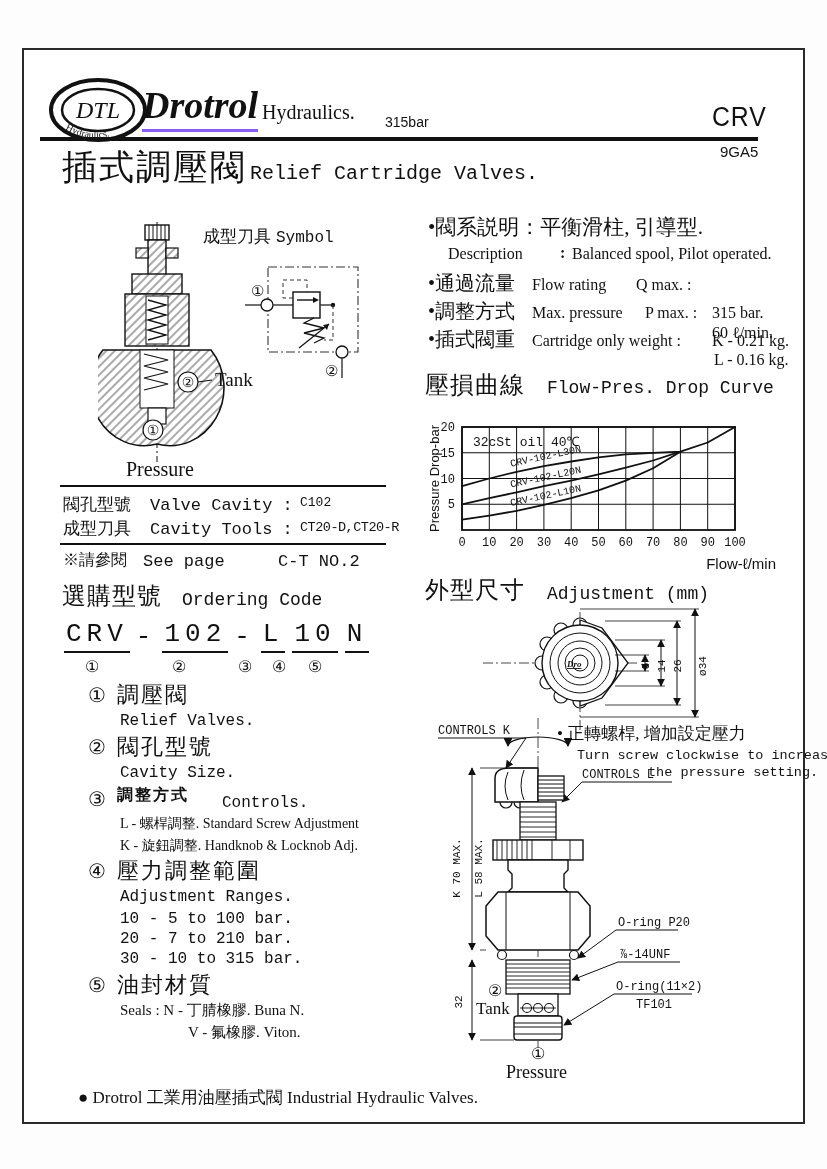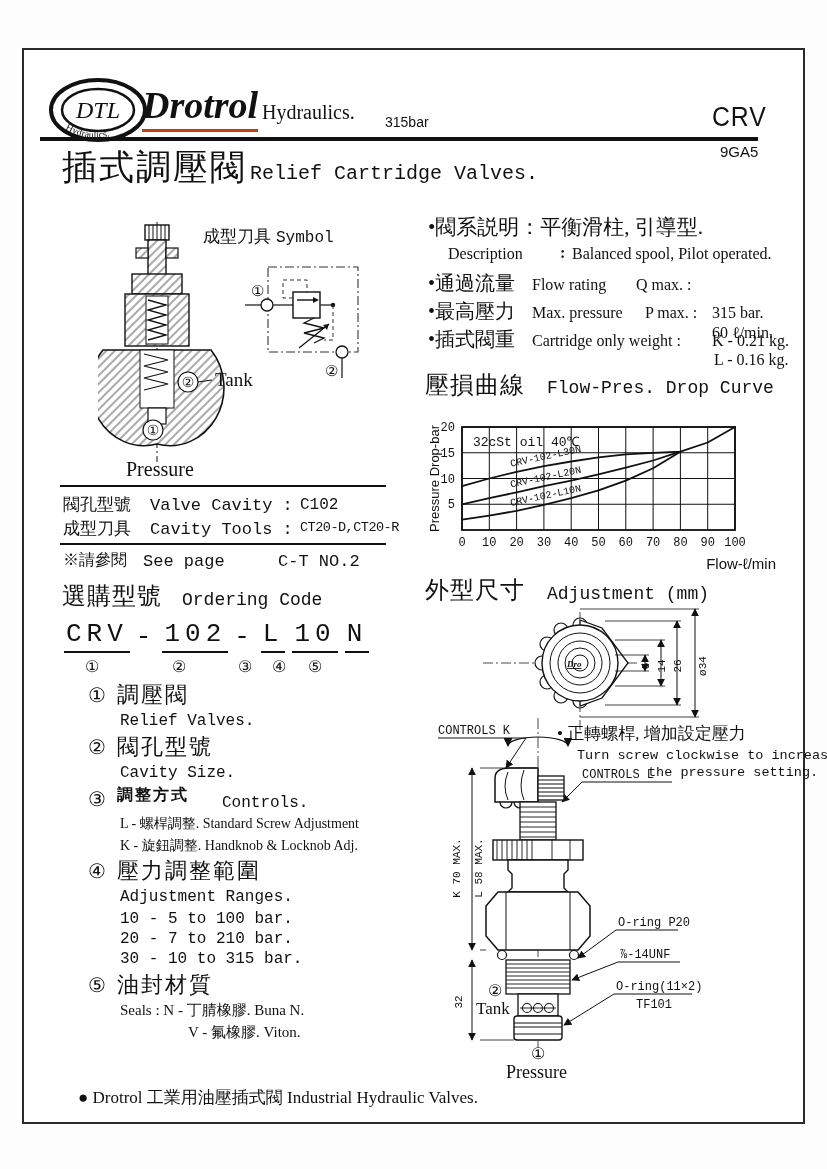--- a/index.html
+++ b/index.html
@@ -5,21 +5,21 @@
   html,body{margin:0;padding:0;}
   body{width:827px;height:1169px;background:#fdfdfd;position:relative;overflow:hidden;
        font-family:"Liberation Serif","DejaVu Serif",serif;color:#111;}
   .frame{position:absolute;left:22px;top:48px;width:779px;height:1072px;border:2px solid #2a2a2a;background:#fff;}
   .abs{position:absolute;white-space:nowrap;line-height:1.15;}
   .cjk{font-family:"Liberation Serif","DejaVu Serif",serif;}
   .mono{font-family:"Liberation Mono","DejaVu Sans Mono",monospace;}
   .sans{font-family:"Liberation Sans","DejaVu Sans",sans-serif;}
   .serif{font-family:"Liberation Serif","DejaVu Serif",serif;}
   .rule{position:absolute;background:#111;}
-  .brand{font-style:italic;font-weight:bold;border-bottom:3px solid #c2410c;padding-bottom:1px;}
+  .brand{font-style:italic;font-weight:bold;border-bottom:3px solid #8b5cf6;padding-bottom:1px;}
   .codegrp{border-bottom:2px solid #111;padding:0 2px 1px 2px;}
   .codedash{padding:0 6px;}
   svg text{fill:#111;}
   .svglab{font-family:"Liberation Mono","DejaVu Sans Mono",monospace;font-size:11px;}
   .svglab2{font-family:"Liberation Mono","DejaVu Sans Mono",monospace;font-size:12px;}
   .svgcjk{font-family:"Liberation Serif","DejaVu Serif",serif;}
   .ctick{font:12px "Liberation Mono","DejaVu Sans Mono",monospace;}
   .clabel{font:10px "Liberation Mono","DejaVu Sans Mono",monospace;}
   .cann{font:13px "Liberation Mono","DejaVu Sans Mono",monospace;}
   .cxlabel{font:15px "Liberation Sans","DejaVu Sans",sans-serif;}
@@ -120,21 +120,21 @@
 <span class="abs cjk" style="left:428px;top:215px;font-size:21px;">•閥系説明：平衡滑柱, 引導型.</span>
 <span class="abs serif" style="left:448px;top:245px;font-size:16px;">Description</span>
 <span class="abs serif" style="left:560px;top:244px;font-size:16px;font-weight:bold;">:</span>
 <span class="abs serif" style="left:572px;top:245px;font-size:16px;">Balanced spool, Pilot operated.</span>
 
 <span class="abs cjk" style="left:428px;top:272px;font-size:20px;">•通過流量</span>
 <span class="abs serif" style="left:532px;top:276px;font-size:16px;">Flow rating</span>
 <span class="abs serif" style="left:636px;top:276px;font-size:16px;">Q max. :</span>
 <span class="abs serif" style="left:712px;top:276px;font-size:16px;margin-top:48px;">60 ℓ/min.</span>
 
-<span class="abs cjk" style="left:428px;top:300px;font-size:20px;">•最高壓力</span>
+<span class="abs cjk" style="left:428px;top:300px;font-size:20px;">•調整方式</span>
 <span class="abs serif" style="left:532px;top:304px;font-size:16px;">Max. pressure</span>
 <span class="abs serif" style="left:645px;top:304px;font-size:16px;">P max. :</span>
 <span class="abs serif" style="left:712px;top:304px;font-size:16px;">315 bar.</span>
 
 <span class="abs cjk" style="left:428px;top:328px;font-size:20px;">•插式閥重</span>
 <span class="abs serif" style="left:532px;top:332px;font-size:16px;">Cartridge only weight :</span>
 <span class="abs serif" style="left:712px;top:332px;font-size:16px;">K - 0.21 kg.</span>
 <span class="abs serif" style="left:714px;top:351px;font-size:16px;">L - 0.16 kg.</span>
 
 <span class="abs cjk" style="left:425px;top:372px;font-size:24px;letter-spacing:1px;">壓損曲線</span>
@@ -178,21 +178,21 @@
     <text x="83.14" y="81.405" class="clabel" transform="rotate(-12 83.14 81.405)">CRV-102-L20N</text>
     <text x="83.14" y="99.945" class="clabel" transform="rotate(-12 83.14 99.945)">CRV-102-L10N</text>
     <text x="44.92" y="40.05499999999999" class="cann">32cSt oil 40℃</text>
     <text x="348" y="163" text-anchor="end" class="cxlabel">Flow-ℓ/min</text>
     <text x="11" y="72.5" text-anchor="middle" class="cylabel" transform="rotate(-90 11 72.5)">Pressure Drop-bar</text>
   </svg>
 
 <div class="rule" style="left:60px;top:485px;width:326px;height:2px;"></div>
 <span class="abs cjk" style="left:63px;top:495px;font-size:17px;">閥孔型號</span>
 <span class="abs mono" style="left:150px;top:496px;font-size:17px;">Valve Cavity :</span>
-<span class="abs mono" style="left:300px;top:496px;font-size:16px;">C102</span>
+<span class="abs mono" style="left:300px;top:496px;font-size:13px;">C102</span>
 <span class="abs cjk" style="left:63px;top:519px;font-size:17px;">成型刀具</span>
 <span class="abs mono" style="left:150px;top:520px;font-size:17px;">Cavity Tools :</span>
 <span class="abs mono" style="left:300px;top:520px;font-size:13.5px;letter-spacing:-0.5px;">CT20-D,CT20-R</span>
 <div class="rule" style="left:60px;top:543px;width:326px;height:2px;"></div>
 <span class="abs cjk" style="left:63px;top:551px;font-size:16px;">※請參閱</span>
 <span class="abs mono" style="left:143px;top:552px;font-size:17px;">See page</span>
 <span class="abs mono" style="left:278px;top:552px;font-size:17px;">C-T NO.2</span>
 
 <span class="abs cjk" style="left:62px;top:583px;font-size:24px;letter-spacing:1px;">選購型號</span>
 <span class="abs mono" style="left:182px;top:590px;font-size:18px;">Ordering Code</span>

